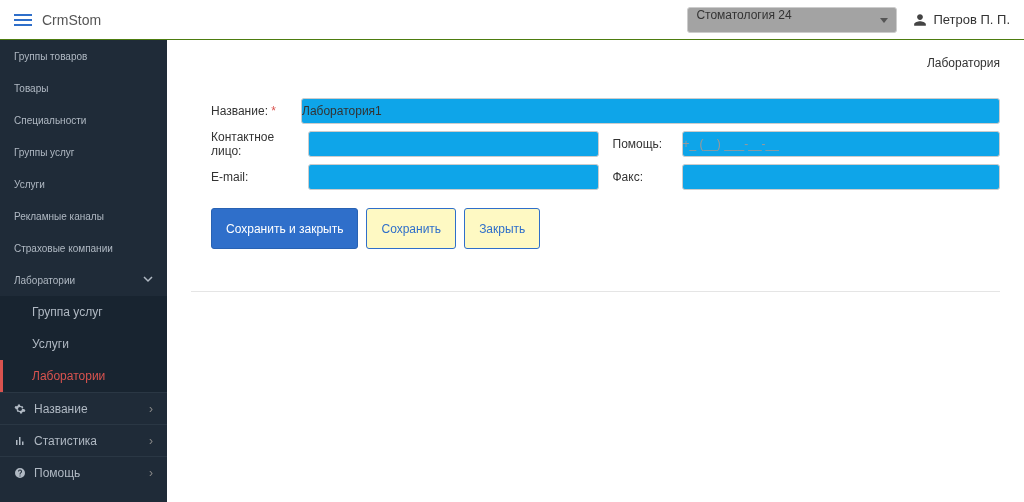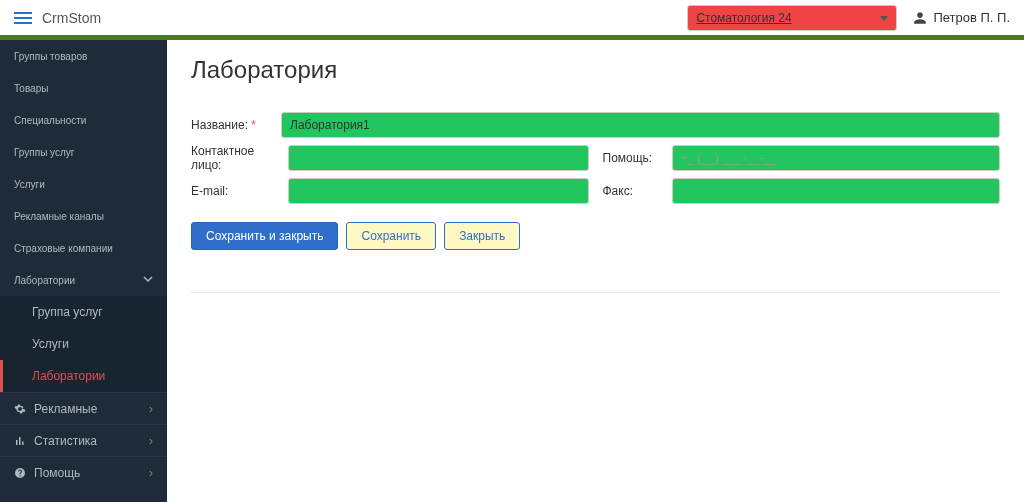--- a/index.html
+++ b/index.html
@@ -1,54 +1,54 @@
 <!DOCTYPE html>
 <html><head>
 <meta charset="utf-8">
 <style>
 * { box-sizing: border-box; margin: 0; padding: 0; font-family: Arial, sans-serif; }
 body { background: #fff; width: 1024px; height: 502px; overflow: hidden; }
-.topbar { height: 40px; display: flex; align-items: center; border-bottom: 5px solid #4d7c0f; padding: 0 14px; }
+.topbar { height: 40px; display: flex; align-items: center; border-bottom: 1px solid #4d7c0f; padding: 0 14px; }
 .hamburger { display: flex; flex-direction: column; justify-content: center; gap: 3px; width: 18px; height: 18px; cursor: pointer; }
 .hamburger span { height: 2px; background: #2f6fca; display: block; }
 .brand { margin-left: 10px; font-size: 14px; color: #555; }
 .topbar .spacer { flex: 1; }
-.top-select { width: 210px; height: 26px; border: 1px solid #ccc; border-radius: 3px; font-size: 12px; display: flex; align-items: center; padding: 0 8px; position: relative; color: #333; cursor: pointer; background: #ef4444; text-decoration: underline; }
+.top-select { width: 210px; height: 26px; border: 1px solid #ccc; border-radius: 3px; font-size: 12px; display: flex; align-items: flex-start; padding: 0 8px; position: relative; color: #333; cursor: pointer; background: #a3a3a3; }
 .top-select::after { content: ""; position: absolute; right: 8px; top: 10px; border-left: 4px solid transparent; border-right: 4px solid transparent; border-top: 5px solid #555; }
 .user { display: flex; align-items: center; gap: 6px; margin-left: 16px; font-size: 13px; color: #333; }
 .user svg { width: 14px; height: 14px; fill: #444; }
 .app { display: flex; height: calc(502px - 40px); }
 .sidebar { width: 167px; background: #1f2b38; color: #b0b9c3; font-size: 12px; overflow-y: auto; }
 .sidebar-item { height: 32px; display: flex; align-items: center; padding: 0 14px; cursor: pointer; }
 .sidebar-item.top { font-size: 10px; }
 .sidebar-item.expanded { position: relative; }
 .chev { margin-left: auto; }
 .sub-item { height: 32px; display: flex; align-items: center; padding-left: 32px; padding-right: 14px; background: #182430; font-size: 12px; cursor: pointer; }
 .sub-item.active { color: #d9534f; border-left: 3px solid #d9534f; padding-left: 29px; }
 .footer-item { height: 32px; display: flex; align-items: center; padding: 0 14px; cursor: pointer; border-top: 1px solid #2a3744; font-size: 12px; gap: 8px; }
 .footer-item svg { width: 12px; height: 12px; fill: #b0b9c3; }
 .chev-right { margin-left: auto; font-size: 12px; color: #888; }
 .main { flex: 1; padding: 16px 24px; overflow-y: auto; }
-.page-title { font-size: 24px; color: #333; font-weight: 400; margin-bottom: 28px; }
+.page-title { font-size: 12px; color: #333; font-weight: 400; margin-bottom: 28px; text-align: right; }
 .form-row { display: flex; align-items: center; margin-bottom: 6px; gap: 6px; }
 .form-label { width: 84px; font-size: 12px; color: #333; flex-shrink: 0; }
 .form-label .req { color: #d9534f; }
-.form-input { flex: 1; height: 26px; border: 1px solid #ccc; border-radius: 3px; padding: 0 8px; font-size: 12px; color: #333; background: #22c55e; }
+.form-input { flex: 1; height: 26px; border: 1px solid #ccc; border-radius: 3px; padding: 0 0; font-size: 12px; color: #333; background: #0ea5e9; }
 .form-input::placeholder { color: #999; }
 .row-split { display: flex; gap: 14px; }
 .row-split .col { flex: 1; display: flex; align-items: center; gap: 13px; }
 .row-split .col .form-label { width: 84px; }
 .row-split .col.col2 .form-label { width: 56px; }
 .form-textarea { flex: 1; height: 52px; border: 1px solid #ccc; border-radius: 3px; padding: 6px 8px; font-size: 12px; color: #333; background: #fff; resize: none; }
 .form-row.align-top .form-label { align-self: flex-start; padding-top: 4px; }
 .buttons { display: flex; gap: 8px; margin-top: 18px; }
-.btn { height: 28px; padding: 0 14px; font-size: 12px; border-radius: 3px; cursor: pointer; display: flex; align-items: center; }
+.btn { height: 41px; padding: 0 14px; font-size: 12px; border-radius: 3px; cursor: pointer; display: flex; align-items: center; }
 .btn-primary { background: #2f6fca; color: #fff; border: 1px solid #2862b3; }
 .btn-outline { background: #fef9c3; color: #2f6fca; border: 1px solid #2f6fca; }
-.form-card { padding-bottom: 20px; }
+.form-card { padding-bottom: 20px; margin-left: 20px; }
 .divider { height: 1px; background: #e5e5e5; margin-top: 22px; }
 </style>
 </head>
 <body>
 
 <div class="topbar">
   <div class="hamburger">
     <span></span>
       <span></span>
       <span></span>
@@ -104,21 +104,21 @@
         <span>Услуги</span>
       </div>
     <div class="sub-item active">
         <span>Лаборатории</span>
       </div>
 
     <div class="footer-item">
       <svg viewBox="0 0 24 24">
           <path d="M12 8a4 4 0 100 8 4 4 0 000-8zm9 4a7 7 0 01-.1 1.2l2 1.6-2 3.4-2.4-.9a7 7 0 01-2 1.2l-.4 2.5h-4l-.4-2.5a7 7 0 01-2-1.2l-2.4.9-2-3.4 2-1.6A7 7 0 013 12a7 7 0 01.1-1.2l-2-1.6 2-3.4 2.4.9a7 7 0 012-1.2L7.9 3h4l.4 2.5a7 7 0 012 1.2l2.4-.9 2 3.4-2 1.6c.1.4.1.8.1 1.2z"></path>
         </svg>
-      <span>Рекламные</span>
+      <span>Название</span>
       <span class="chev-right">›</span>
     </div>
     <div class="footer-item">
       <svg viewBox="0 0 24 24">
           <path d="M4 20h3V10H4v10zm6 0h3V4h-3v16zm6 0h3v-7h-3v7z"></path>
         </svg>
       <span>Статистика</span>
       <span class="chev-right">›</span>
     </div>
     <div class="footer-item">

